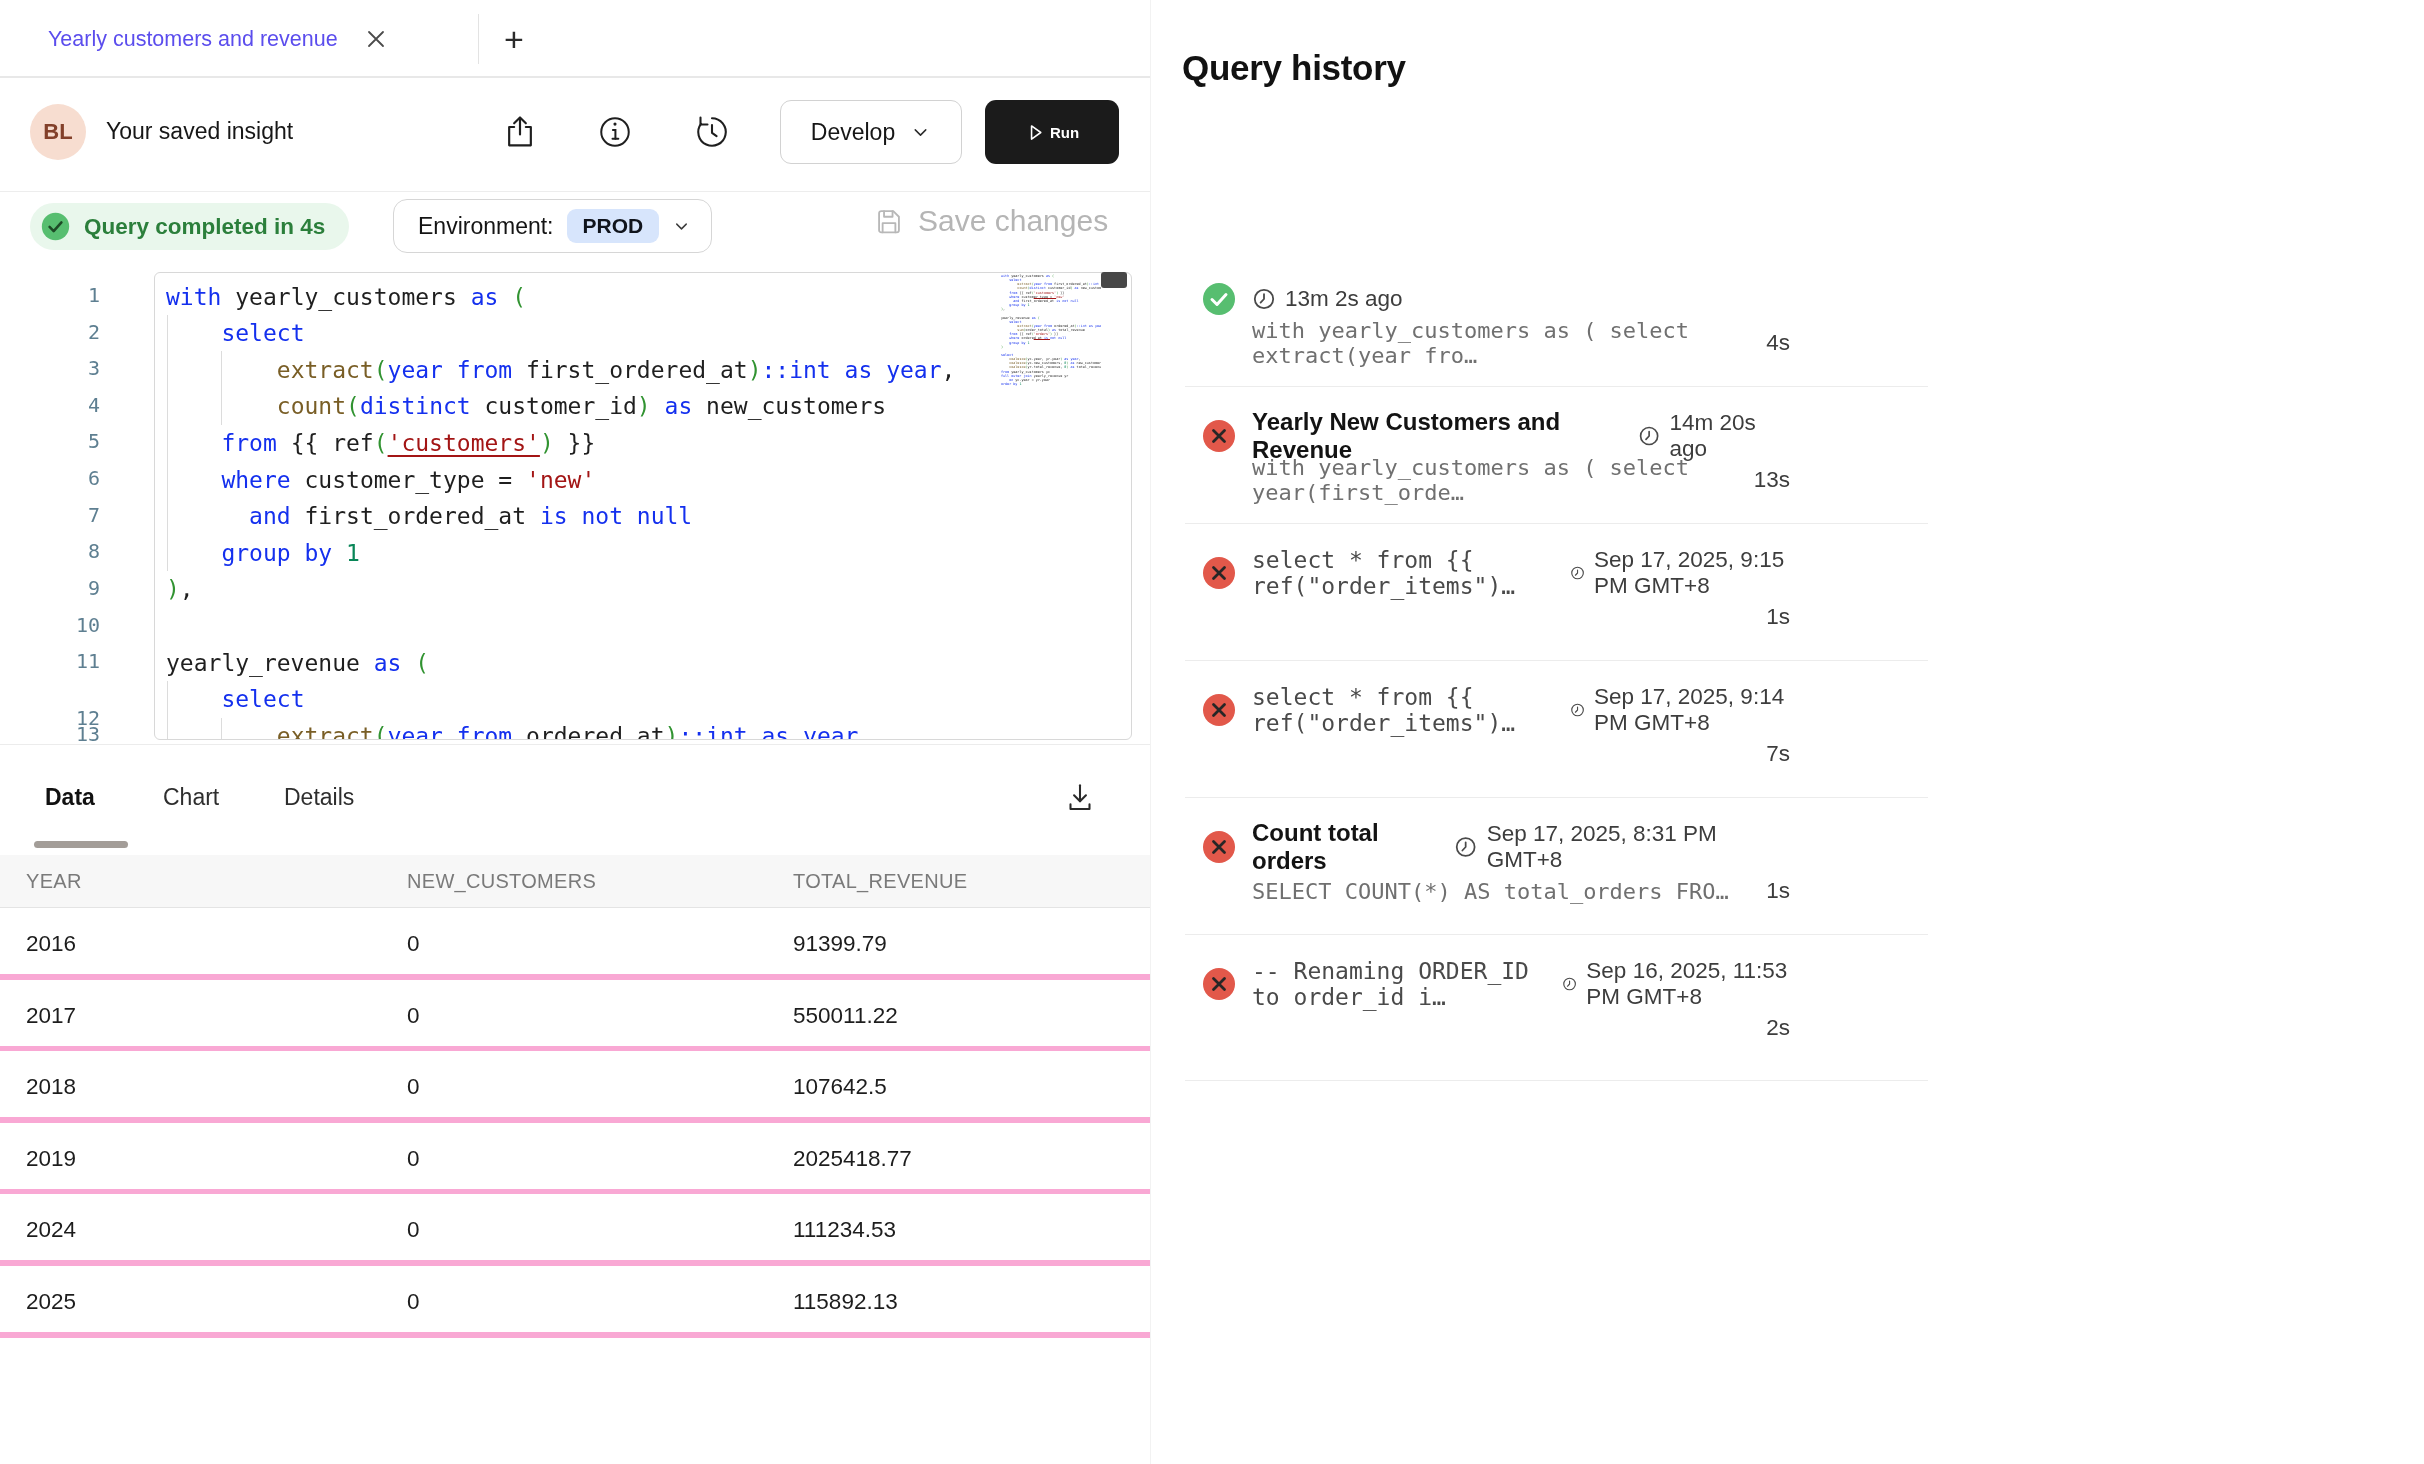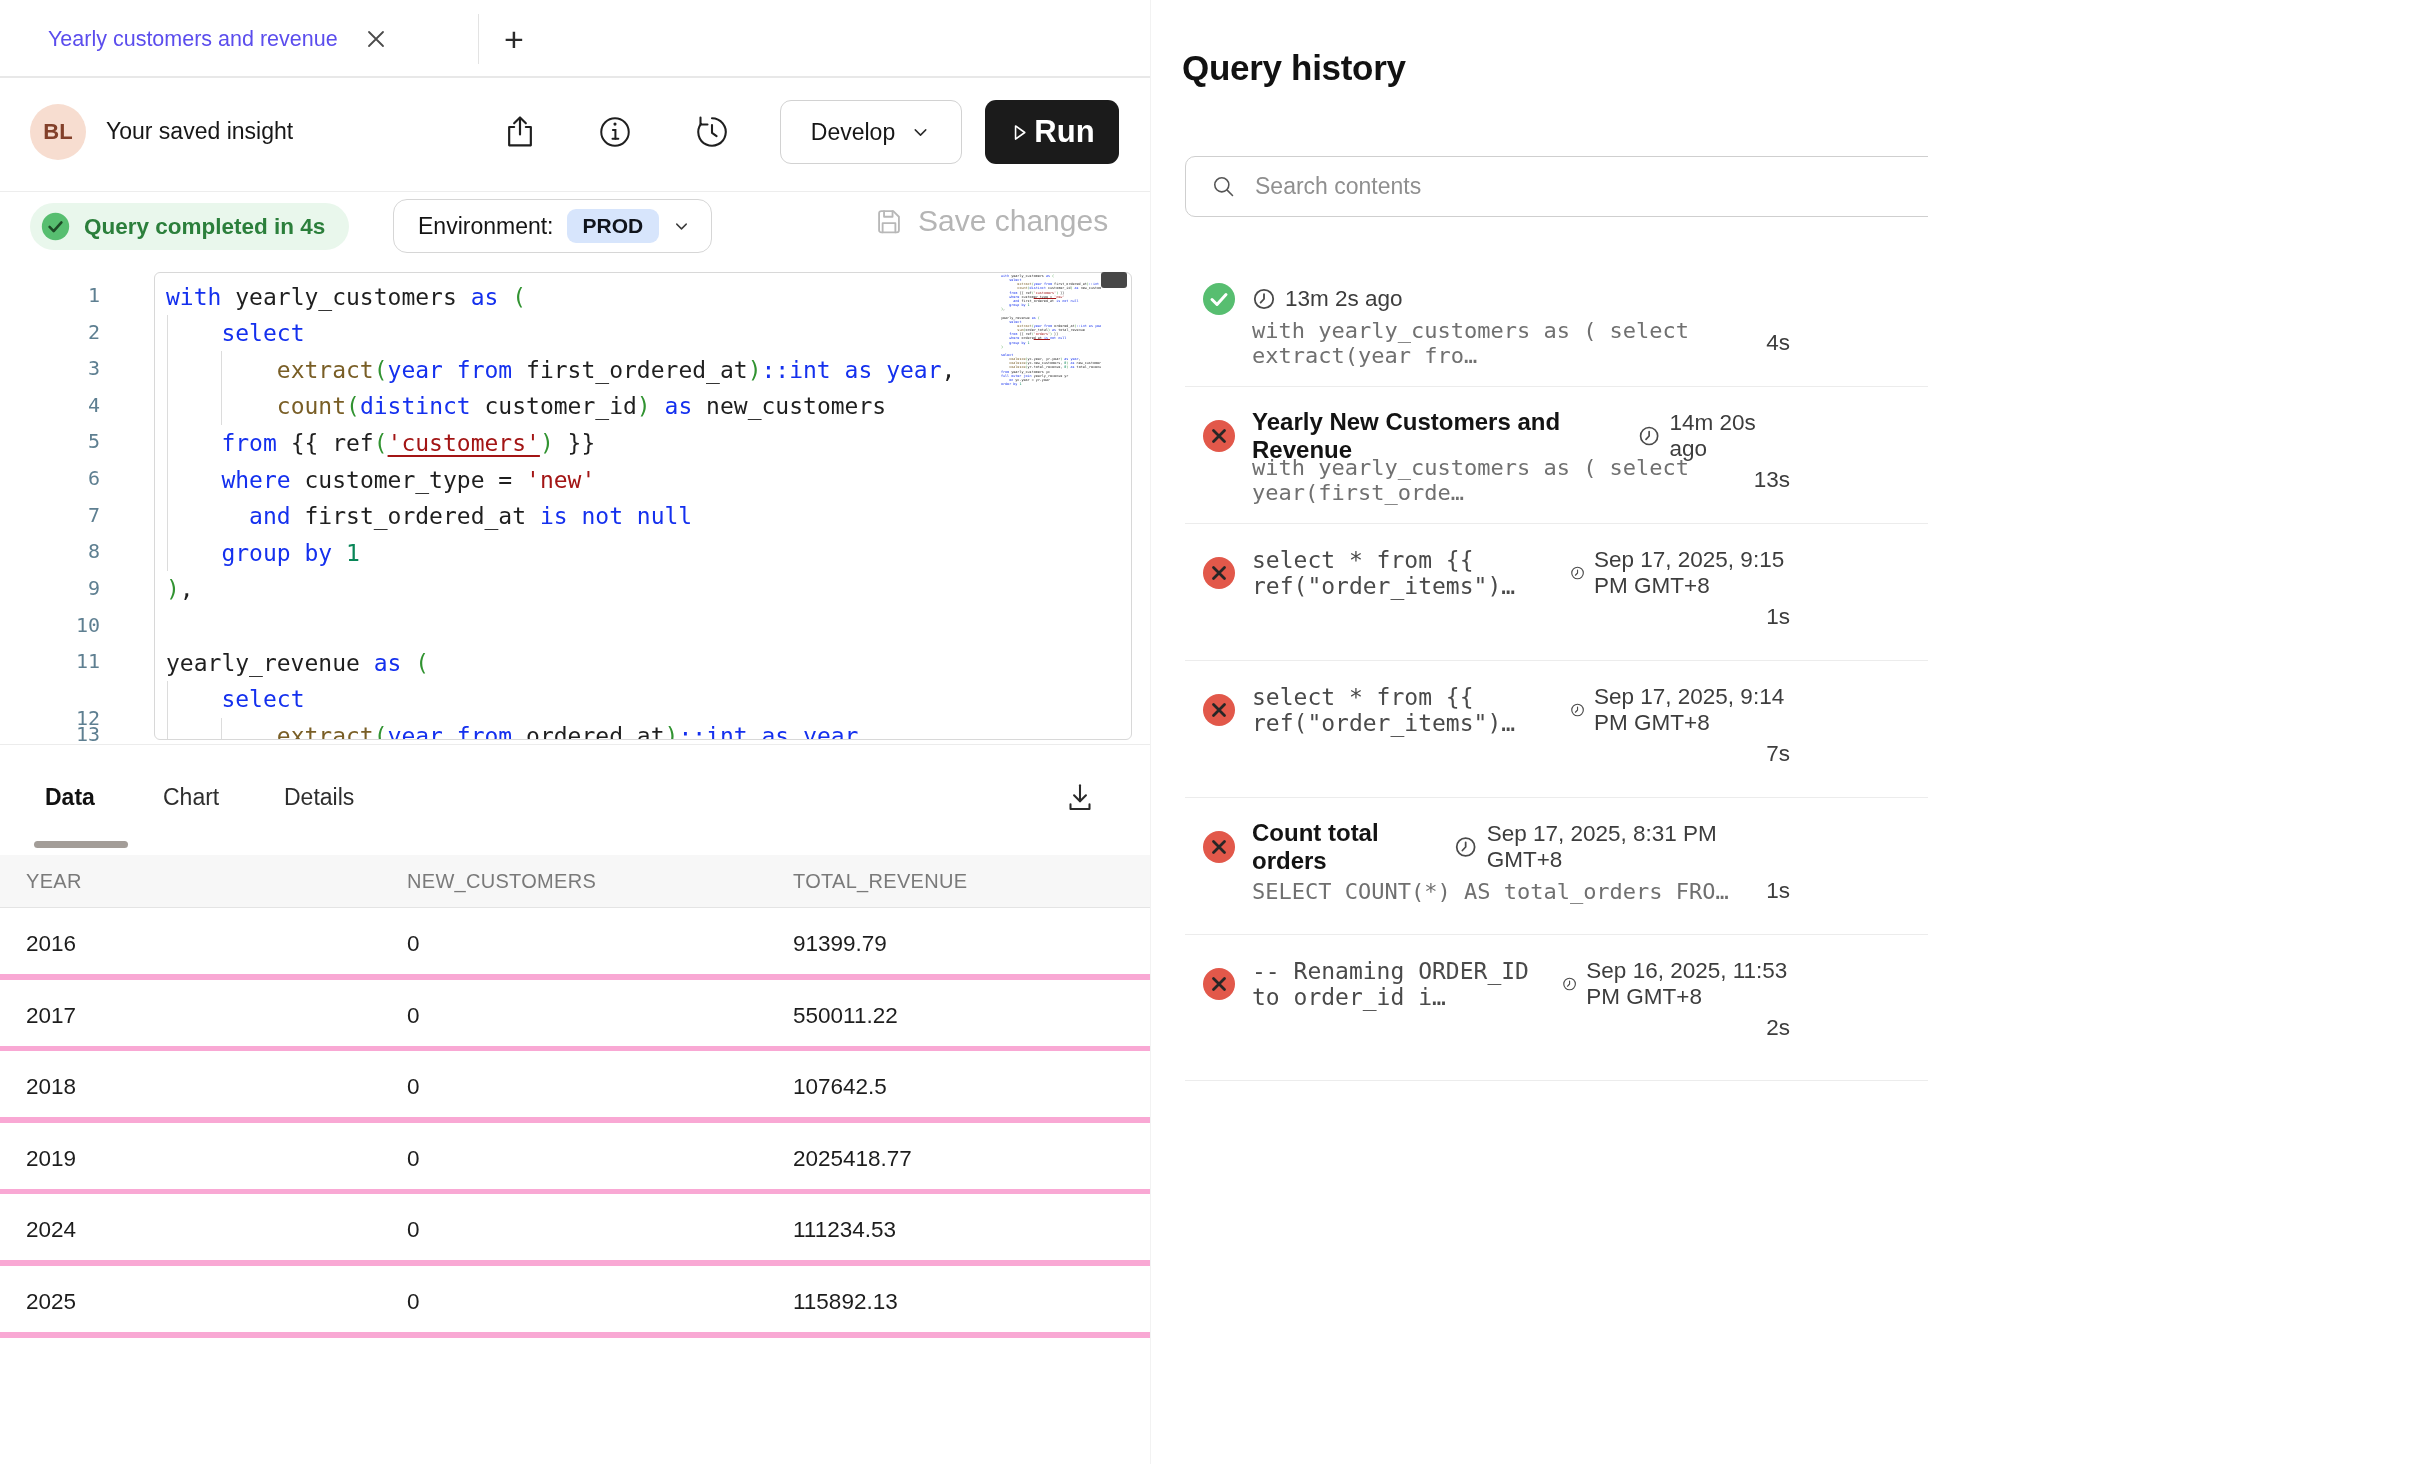--- a/index.html
+++ b/index.html
@@ -20,21 +20,21 @@
   #new-tab { left:492px; top:17px; width:44px; height:44px; font-size:34px; font-weight:300; color:#2b2b2b; justify-content:center; cursor:pointer; }
 
   
   #avatar { left:30px; top:104px; width:56px; height:56px; border-radius:50%; background:#f7ddd0; color:#83402a; font-weight:700; font-size:22px; justify-content:center; }
   #insight-title { left:106px; top:118px; font-size:23px; color:#171717; }
   .icon-btn { width:44px; height:44px; justify-content:center; color:#1f1f1f; cursor:pointer; }
   #share-btn { left:498px; top:110px; }
   #info-btn { left:593px; top:110px; }
   #history-btn { left:690px; top:110px; }
   #develop-btn { left:780px; top:100px; width:182px; height:64px; border:1.5px solid #d2d2d2; border-radius:11px; background:#fff; justify-content:center; gap:15px; font-size:23px; color:#161616; cursor:pointer; }
-  #run-btn { left:985px; top:100px; width:134px; height:64px; border-radius:11px; background:#1b1b1b; color:#fff; justify-content:center; gap:4px; font-size:31px; font-weight:600; cursor:pointer; }
+  #run-btn { left:985px; top:100px; width:134px; height:64px; border-radius:11px; background:#1b1b1b; color:#fff; justify-content:center; gap:4px; font-size:15px; font-weight:600; cursor:pointer; }
   #toolbar-divider { left:0; top:191px; width:1150px; height:1px; background:#ededed; }
 
   
   #status-pill { left:30px; top:203px; height:47px; padding:0 24px 0 10px; gap:13px; background:#e9f7ec; border-radius:24px; }
   #status-pill span { font-size:22.5px; font-weight:600; color:#2b7f3b; }
   #env-btn { left:393px; top:199px; height:54px; padding:0 20px 0 24px; gap:13px; border:1.5px solid #d6d6d6; border-radius:14px; background:#fff; cursor:pointer; }
   #env-label { font-size:23px; color:#141414; }
   #env-value { background:#d7e5fc; border-radius:9px; padding:5px 16px; font-size:21px; font-weight:600; color:#10141c; }
   #save-btn { left:872px; top:204px; gap:12px; cursor:default; }
   #save-btn span { font-size:30px; color:#b5b5b5; }
@@ -292,27 +292,20 @@
 
   <div id="panel-divider" class="abs"></div>
   <div id="qh-title" class="abs">Query history</div>
   <div id="collapse-btn" class="abs flexc">
     <svg width="30" height="30" viewBox="0 0 48 48" fill="none" stroke="currentColor" stroke-width="3" stroke-linecap="round" stroke-linejoin="round">
       <path d="M10 12 L22 24 L10 36"></path>
         <path d="M26 12 L38 24 L26 36"></path>
     </svg>
   </div>
 
-  <div id="search-box" class="abs flexc">
-    <svg width="27" height="27" viewBox="0 0 48 48" fill="none" stroke="#555" stroke-width="2.8" stroke-linecap="round">
-      <circle cx="21" cy="21" r="12.5"></circle>
-        <path d="M30.5 30.5 L40 40"></path>
-    </svg>
-    <input id="search-input" type="text" placeholder="Search contents" style="">
-  </div>
   <div id="status-filter" class="abs flexc">
     <span>Status</span>
     <span>All</span>
     <svg width="18" height="18" viewBox="0 0 48 48" fill="none" stroke="#4a4a4a" stroke-width="3.6" stroke-linecap="round" stroke-linejoin="round">
         <path d="M12 18 L24 30 L36 18"></path>
       </svg>
   </div>
   <div id="history-list">
       <div class="hist-icon" style="top: 281px;">
         <svg width="36" height="36" viewBox="0 0 36 36">

